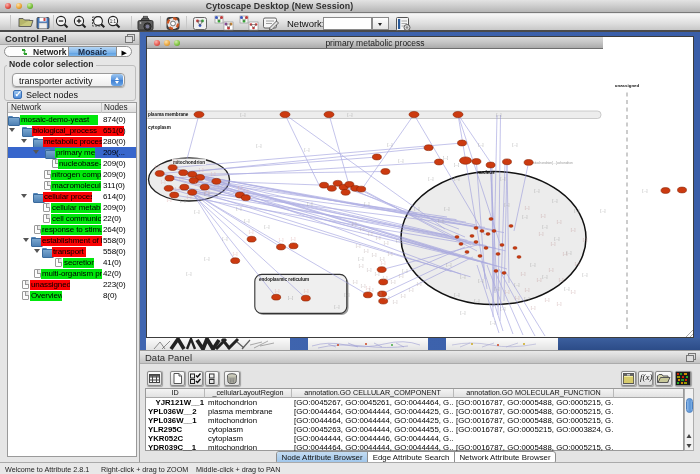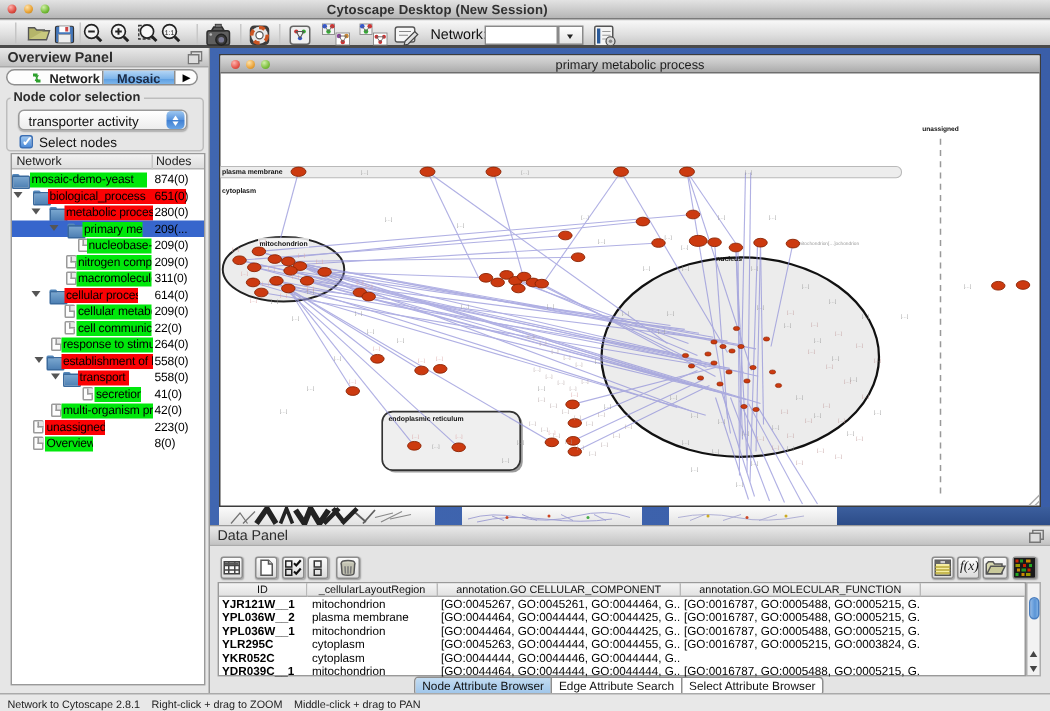--- a/index.html
+++ b/index.html
@@ -5,21 +5,21 @@
 * { margin:0; padding:0; box-sizing:border-box; }
 html,body { width:700px; height:474px; overflow:hidden; }
 body { font-family:"Liberation Sans", sans-serif; position:relative; background:#e8e8e8; }
 .abs { position:absolute; }
 
 #titlebar { left:0; top:0; width:700px; height:13px;
   background:linear-gradient(#e3e3e3,#cfcfcf 45%,#b5b5b5);
   border-bottom:1px solid #7a7a7a; }
 #titlebar .tl { position:absolute; top:2.8px; width:6.3px; height:6.3px; border-radius:50%; }
 #title-text { position:absolute; top:1px; left:0; width:559px; text-align:center;
-  font-size:8.8px; font-weight:bold; color:#303030; letter-spacing:0.1px;margin-left:12px;}
+  font-size:8.8px; font-weight:bold; color:#303030; letter-spacing:0.1px;}
 
 #toolbar { left:0; top:14px; width:700px; height:18px;
   background:linear-gradient(#f7f7f7,#e3e3e3 55%,#cycycy);
   background:linear-gradient(#f7f7f7,#e0e0e0 55%,#c8c8c8);
   border-bottom:2px solid #4a4a4a; }
 
 #cpanel { left:0; top:32px; width:140px; height:430px; background:#e6e6e6; border-right:1px solid #9a9a9a;}
 #cpanel-hdr { position:absolute; left:0; top:0; width:139px; height:13px;
   background:linear-gradient(#e8e8e8,#d2d2d2 60%,#c2c2c2); border-bottom:1px solid #aaa; }
 #cpanel-hdr span { position:absolute; left:5px; top:1px; font-size:9.5px; font-weight:bold; color:#2c2c2c; }
@@ -63,21 +63,21 @@
 .fold { position:absolute; top:1.5px; width:10px; height:8px; }
 .fold:before { content:""; position:absolute; left:0; top:0; width:4.5px; height:2px; background:#5588bb; border-radius:1px 1px 0 0;}
 .fold:after { content:""; position:absolute; left:0; top:1.5px; width:10px; height:6.5px;
   background:linear-gradient(#79a6cf,#4f81b4); border:0.5px solid #3a6a9d; border-radius:1px;}
 .file { position:absolute; top:1px; width:7px; height:9px; background:#fdfdfd; border:0.8px solid #9a9a9a; border-radius:1px;}
 .file:before{ content:""; position:absolute; right:-0.5px; top:-0.5px; width:3px; height:3px; background:#e6e6e6; border-left:0.8px solid #9a9a9a; border-bottom:0.8px solid #9a9a9a;}
 
 #desktop { left:140px; top:32px; width:560px; height:318px; background:linear-gradient(90deg,#4066b0,#3a5ea8); overflow:hidden;}
 #iframe { position:absolute; left:6px; top:4px; width:548px; height:302px; background:#fff;
   border:1px solid #3c3c3c; }
-#iframe-title { position:absolute; left:0; top:0; width:546px; height:12px;
+#iframe-title { position:absolute; left:0; top:0; width:456px; height:12px;
   background:linear-gradient(#d9d9d9,#c4c4c4 50%,#ababab); border-bottom:1px solid #6e6e6e;}
 #iframe-title .tl { position:absolute; top:2.5px; width:6px; height:6px; border-radius:50%; }
 #iframe-title .t { position:absolute; left:0; width:100%; top:1px; text-align:center; font-size:8.5px; color:#1c1c1c;}
 
 .frag { position:absolute; background:linear-gradient(#fdfdfd,#e3e3e3); }
 
 #dpanel { left:140px; top:350px; width:560px; height:112px; background:#e4e4e4; border-top:1px solid #9a9a9a;}
 #dpanel-hdr { position:absolute; left:0; top:0; width:560px; height:13px;
   background:linear-gradient(#e9e9e9,#d3d3d3 60%,#c3c3c3); border-bottom:1px solid #ababab;}
 #dpanel-hdr span { position:absolute; left:5px; top:1px; font-size:9.5px; color:#2c2c2c; }
@@ -194,21 +194,21 @@
     <circle cx="407" cy="14.5" r="1.2" fill="#888"></circle>
   </svg>
   <span style="position:absolute;left:287px;top:4px;font-size:9.5px;color:#111;">Network:</span>
   <div style="position:absolute;left:323px;top:2.5px;width:49px;height:13px;background:#fff;border:1px solid #8a8a8a;"></div>
   <div style="position:absolute;left:372px;top:2.5px;width:17px;height:13px;background:linear-gradient(#ffffff,#e3e3e3);border:1px solid #8a8a8a;">
     <div style="position:absolute;left:5px;top:5px;border-left:2.8px solid transparent;border-right:2.8px solid transparent;border-top:3.6px solid #222;"></div>
   </div>
 </div>
 <div class="abs" id="cpanel">
   <div id="cpanel-hdr">
-      <span>Overview Panel</span>
+      <span>Control Panel</span>
     <svg style="position:absolute;right:4px;top:2px" width="10" height="9">
         <rect x="2.5" y="0.5" width="7" height="6" fill="none" stroke="#777"></rect>
         <rect x="0.5" y="2.5" width="7" height="6" fill="#ddd" stroke="#777"></rect>
       </svg>
   </div>
   <div id="tabbar">
     <svg style="position:absolute;left:15px;top:1px" width="9" height="9">
       <path d="M2 1 L5 1 L5 3 L2 3 Z" fill="#2da02d"></path>
         <path d="M4 5 L7 5 L7 7 L4 7 Z" fill="#2da02d"></path>
       <path d="M3.5 2 L5.5 6 M5.5 2 L3.5 6" stroke="#2da02d" stroke-width="0.8"></path>
@@ -758,21 +758,21 @@
         <rect x="8" y="10" width="3" height="2" fill="#999900"></rect>
       </svg>
   </div>
   <div id="dtable">
 
     <div class="dhdr" style="left:0px;width:59px;">ID</div>
     <div class="dhdr" style="left:59px;width:87px;">_cellularLayoutRegion</div>
     <div class="dhdr" style="left:146px;width:162px;">annotation.GO CELLULAR_COMPONENT</div>
     <div class="dhdr" style="left:308px;width:160px;">annotation.GO MOLECULAR_FUNCTION</div>
     <div class="dhdr" style="left:468px;width:69px;border-right:none;"></div>
-    <div class="drow dcol1" style="left:2px;top:9.5px;width:56px;">YJR121W__1</div>
+    <div class="drow dcol1" style="left:2px;top:9.5px;width:56px;text-align:right;">YJR121W__1</div>
     <div class="drow" style="left:62px;top:9.5px;width:84px;">mitochondrion</div>
     <div class="drow" style="left:148px;top:9.5px;width:159px;">[GO:0045267, GO:0045261, GO:0044464, G...</div>
     <div class="drow" style="left:310px;top:9.5px;width:157px;">[GO:0016787, GO:0005488, GO:0005215, G...</div>
     <div class="drow dcol1" style="left:2px;top:18.5px;width:56px;">YPL036W__2</div>
     <div class="drow" style="left:62px;top:18.5px;width:84px;">plasma membrane</div>
     <div class="drow" style="left:148px;top:18.5px;width:159px;">[GO:0044464, GO:0044444, GO:0044425, G...</div>
     <div class="drow" style="left:310px;top:18.5px;width:157px;">[GO:0016787, GO:0005488, GO:0005215, G...</div>
     <div class="drow dcol1" style="left:2px;top:27.5px;width:56px;">YPL036W__1</div>
     <div class="drow" style="left:62px;top:27.5px;width:84px;">mitochondrion</div>
     <div class="drow" style="left:148px;top:27.5px;width:159px;">[GO:0044464, GO:0044444, GO:0044425, G...</div>
@@ -792,20 +792,20 @@
   <div id="dscroll">
       <div id="dthumb"></div>
     <svg style="position:absolute;left:0px;top:43px" width="8" height="18">
       <path d="M4 2 L6.5 6 L1.5 6 Z" fill="#444"></path>
         <path d="M4 16 L6.5 12 L1.5 12 Z" fill="#444"></path>
     </svg>
   </div>
   <div id="segtabs">
     <div class="seg sel">Node Attribute Browser</div>
     <div class="seg">Edge Attribute Search</div>
-    <div class="seg">Select Attribute Browser</div>
+    <div class="seg">Network Attribute Browser</div>
   </div>
 </div>
 <div class="abs" id="statusbar">
-  <span style="left:5px;">Network to Cytoscape 2.8.1</span>
+  <span style="left:5px;">Welcome to Attribute 2.8.1</span>
   <span style="left:101px;">Right-click + drag to ZOOM</span>
   <span style="left:196px;">Middle-click + drag to PAN</span>
 </div>
 
 </body></html>

